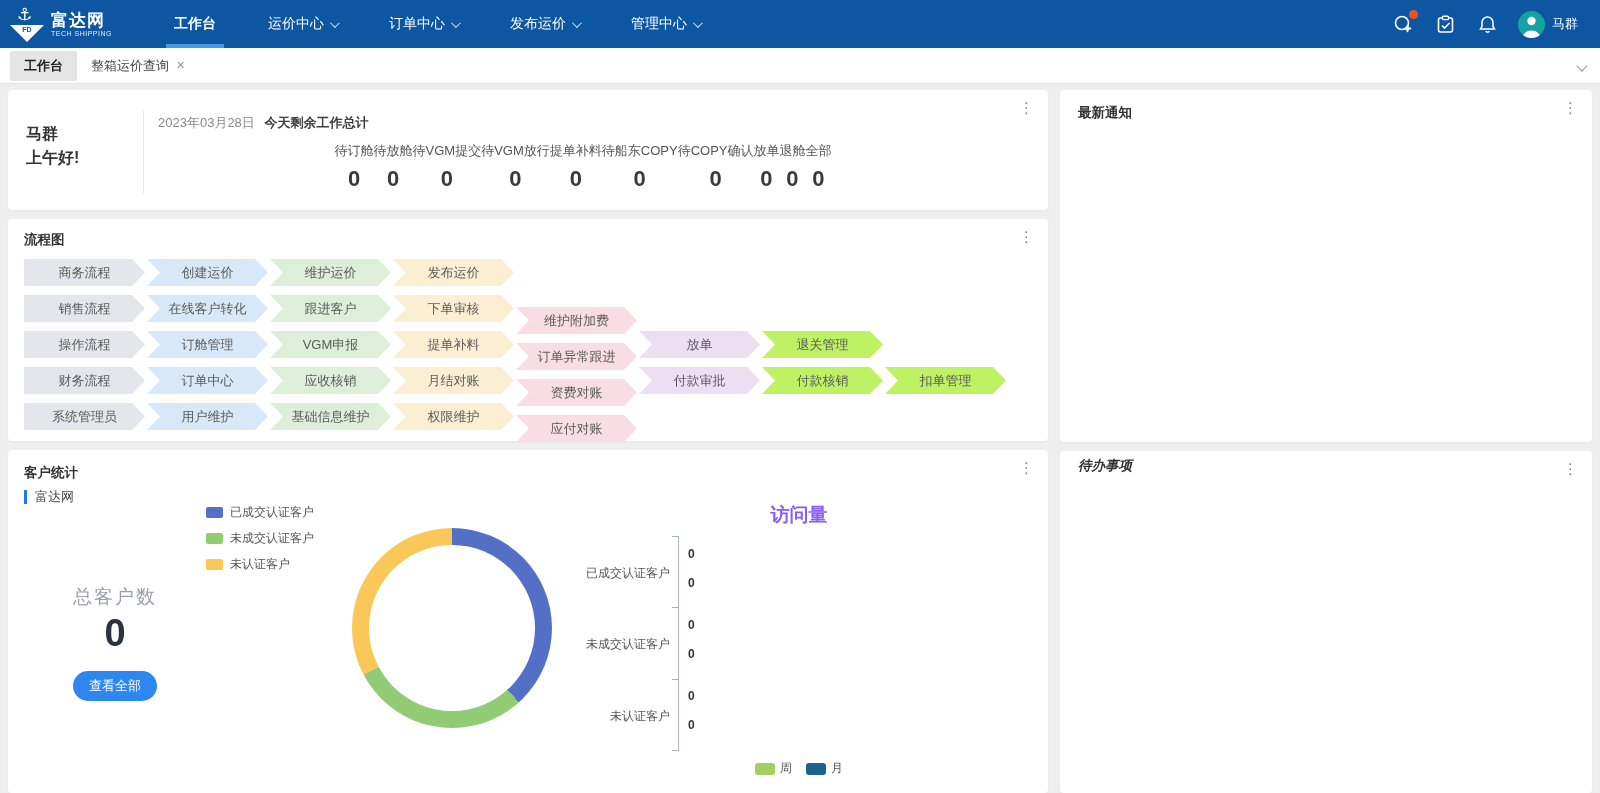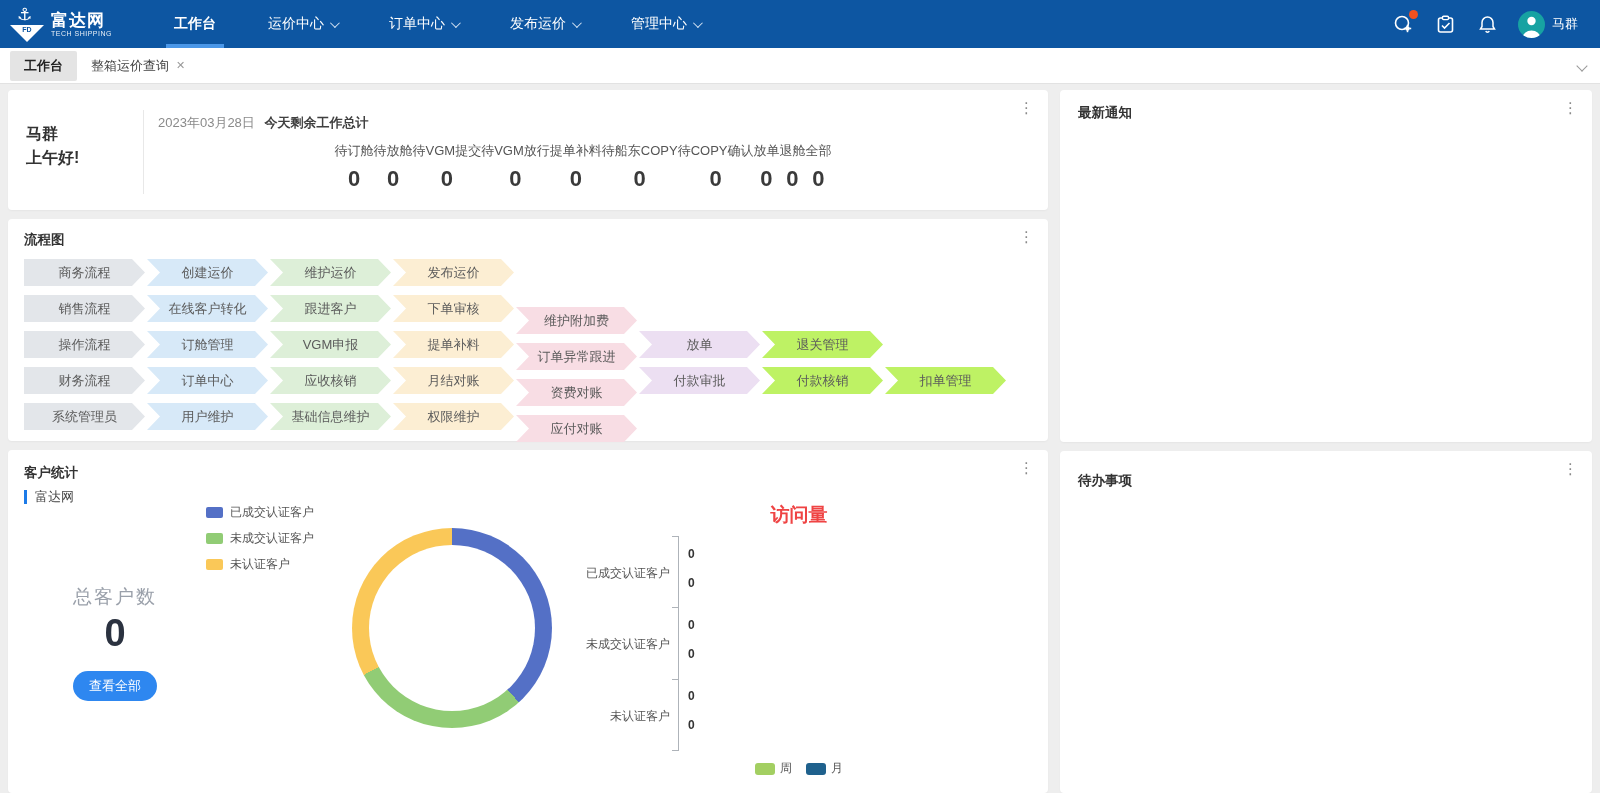--- a/index.html
+++ b/index.html
@@ -95,35 +95,35 @@
   .legend-label { font-size:12px; color:#555; }
   .donut-wrap { width:228px; display:flex; justify-content:center; }
   .donut { width:200px; height:200px; border-radius:50%; margin-top:40px;
     background:conic-gradient(#5470c6 0deg 138deg, #91cc75 138deg 242deg, #fac858 242deg 360deg);
     position:relative; }
   .donut::after { content:""; position:absolute; inset:17px; background:#fff; border-radius:50%; }
 
   
   .visits { flex:1; position:relative; height:300px; }
   .visits-title { position:absolute; top:14px; left:0; width:100%; text-align:center;
-    font-size:19px; font-weight:bold; color:#ef4444; }
+    font-size:19px; font-weight:bold; color:#8b5cf6; }
   .vaxis { position:absolute; left:112px; top:48px; width:1px; height:214px; background:#aeb3b9; }
   .vtick { position:absolute; left:106px; width:7px; height:1px; background:#aeb3b9; }
   .vcat { position:absolute; right:calc(100% - 104px); width:200px; text-align:right;
     font-size:12px; color:#555; }
   .vzero { position:absolute; left:122px; font-size:12px; font-weight:bold; color:#333; }
   .vlegend { position:absolute; top:272px; left:0; width:100%; display:flex; justify-content:center; gap:14px; align-items:center; }
   .vlegend-item { display:flex; align-items:center; gap:5px; cursor:pointer; }
   .vlegend-swatch { width:20px; height:12px; border-radius:3px; }
   .vl-week{background:#a3cf62;} .vl-month{background:#1f618d;}
   .vlegend-label { font-size:12px; color:#555; }
 
   
   .card-notice { height:352px; padding:14px 18px; }
-  .card-todo { flex:1; padding:21px 18px; }
+  .card-todo { flex:1; padding:6px 18px;font-style:italic; }
 </style>
 </head>
 <body>
 
 <div class="navbar">
   <div class="logo">
     <div class="logo-mark">
       <span class="logo-anchor">⚓</span>
       <div class="logo-tri">
           <span>FD</span>

